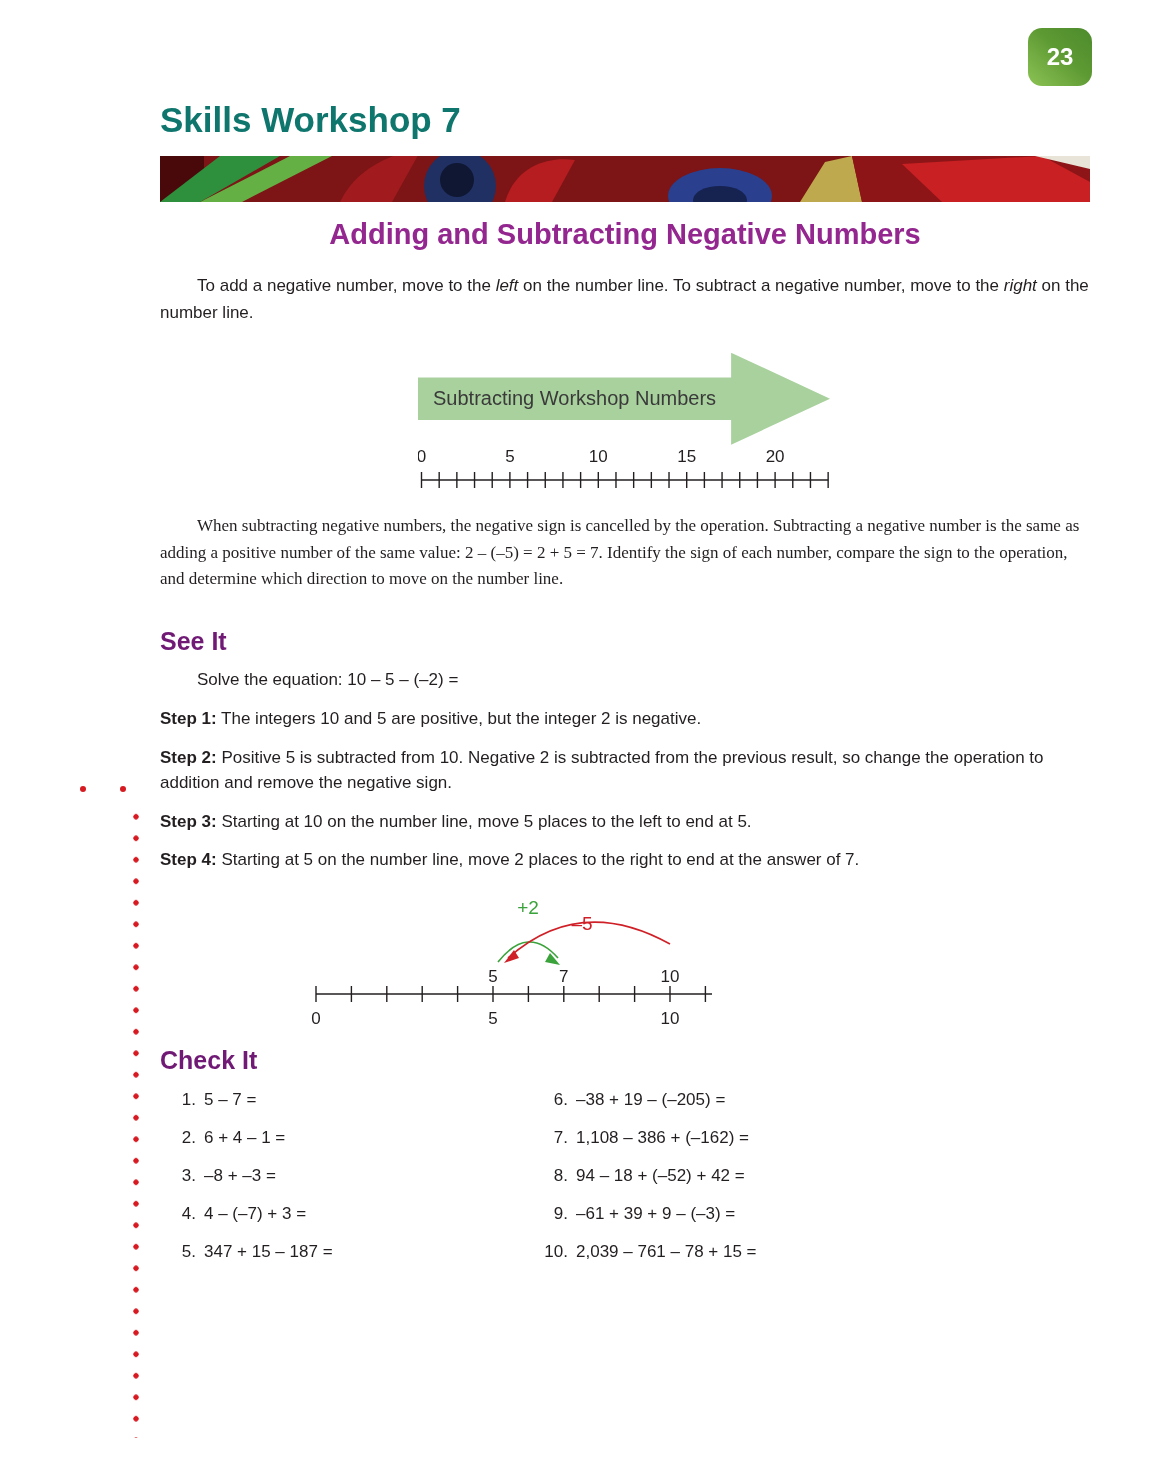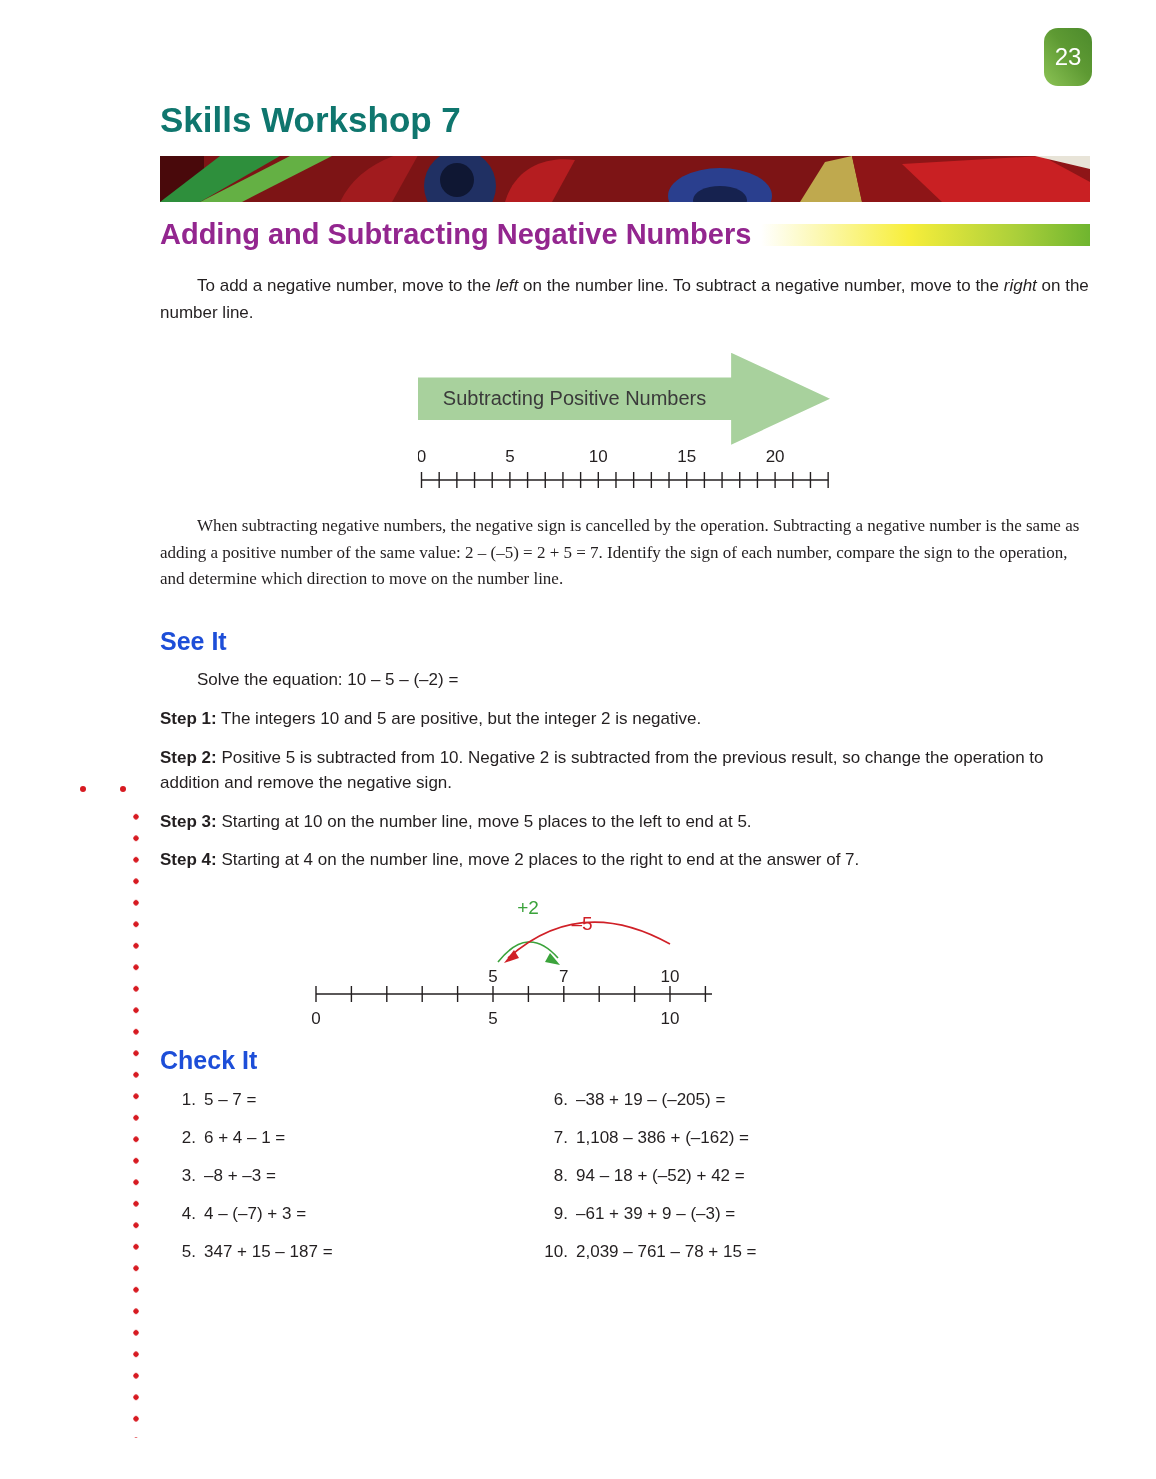--- a/index.html
+++ b/index.html
@@ -8,33 +8,33 @@
   .page {
     position: relative;
     width: 1156px; height: 1479px;
     background: #ffffff;
     overflow: hidden;
     padding: 0 66px 0 160px;
   }
   
   .badge {
     position: absolute; top: 28px; right: 64px;
-    width: 48px; height: 58px;
+    width: 64px; height: 58px;
     border-radius: 14px;
     background: linear-gradient(to top right, #8CC355 0%, #5E9A33 55%, #4C8A2C 100%);
     display: flex; align-items: center; justify-content: center;
-    color: #ffffff; font-weight: normal; font-size: 24px;
+    color: #ffffff; font-weight: bold; font-size: 24px;
   }
   .main-title {
     margin-top: 100px;
     font-size: 35px; font-weight: bold; color: #0f766e;
     letter-spacing: 0;
   }
   .banner { margin-top: 16px; width: 930px; height: 46px; display: block; }
-  .section-head { margin-top: 16px; display: flex; align-items: center; width: 930px; }
+  .section-head { margin-top: 16px; display: flex; align-items: center; width: 930px; flex-direction: column; }
   .section-title { font-size: 29px; font-weight: bold; color: #93268F; white-space: nowrap; }
   .gradient-bar {
     flex: 1; height: 22px; margin-left: 10px; align-self: center;
     background: linear-gradient(90deg, rgba(255,255,255,0) 0%, #F7EE3B 45%, #AACF3A 78%, #6FB52F 100%);
   }
   .body-text { font-size: 17px; line-height: 1.58; width: 930px; }
   .indent { text-indent: 37px; }
   .intro { margin-top: 22px; }
   .para2 { margin-top: 20px; font-family: Liberation Serif, serif; }
   em.soft { font-style: italic; }
@@ -59,21 +59,21 @@
   .arrow-left .arrow-label { left: 24%; right: 0; }
   .numline1 { display: block; margin-top: 2px; margin-bottom: 8px; }
   .nl-stroke { stroke: #231F20; stroke-width: 1.4; }
   .nl-label { font-size: 17px; fill: #231F20; font-family: "Liberation Sans", sans-serif; }
   .arc-green { stroke: #3BA33B; fill: none; stroke-width: 1.6; }
   .arc-red { stroke: #D02027; fill: none; stroke-width: 1.6; }
   .lbl-green { fill: #3BA33B; font-size: 19px; font-family: "Liberation Sans", sans-serif; }
   .lbl-red { fill: #D02027; font-size: 19px; font-family: "Liberation Sans", sans-serif; }
 
   
-  .red-head { font-size: 25px; font-weight: bold; color: #1d4ed8; }
+  .red-head { font-size: 25px; font-weight: bold; color: #701a75; }
   .see-it-head { margin-top: 34px; }
   .prompt { margin-top: 14px; padding-left: 37px; font-size: 17px; }
   .steps { margin-top: 16px; }
   .step { margin-bottom: 13px; font-size: 17px; line-height: 1.5; width: 930px; }
   .step b { font-weight: bold; }
   .diagram2 { display: block; margin-top: 4px; margin-left: 140px; }
   .check-it-head { margin-top: 10px; }
   .exercises { display: flex; margin-top: 14px; width: 930px; }
   .ex-col-left { width: 370px; }
   .ex-col-right { flex: 1; }
@@ -123,21 +123,21 @@
 
   <div class="section-head">
     <h2 class="section-title">Adding and Subtracting Negative Numbers</h2>
     <div class="gradient-bar"></div>
   </div>
 
   <p class="body-text indent intro"><span>To add a negative number, move to the </span><em class="soft">left</em><span> on the number line. To subtract a negative number, move to the </span><em class="soft">right</em><span> on the number line.</span></p>
 
   <div class="diagram1">
     <div class="arrow arrow-right">
-      <div class="arrow-label">Subtracting Positive Numbers</div>
+      <div class="arrow-label">Subtracting Workshop Numbers</div>
     </div>
     <svg id="numline1" class="numline1" width="425" height="46" viewBox="0 0 425 46">
       <text class="nl-label" x="3.5" y="15" text-anchor="middle">0</text>
       <text class="nl-label" x="91.9" y="15" text-anchor="middle">5</text>
       <text class="nl-label" x="180.3" y="15" text-anchor="middle">10</text>
       <text class="nl-label" x="268.7" y="15" text-anchor="middle">15</text>
       <text class="nl-label" x="357.1" y="15" text-anchor="middle">20</text>
       <line class="nl-stroke" x1="3.5" y1="33" x2="410.2" y2="33"></line>
       <g>
           <line x1="3.5" x2="3.5" y1="25" y2="41" class="nl-stroke"></line>
@@ -171,21 +171,21 @@
   <p class="body-text indent para2">When subtracting negative numbers, the negative sign is cancelled by the operation. Subtracting a negative number is the same as adding a positive number of the same value: 2 – (–5) = 2 + 5 = 7. Identify the sign of each number, compare the sign to the operation, and determine which direction to move on the number line.</p>
 
   <h3 class="red-head see-it-head">See It</h3>
 
   <p class="prompt">Solve the equation: 10 – 5 – (–2) =</p>
 
   <div class="steps">
     <p class="step"><b>Step 1:</b><span> The integers 10 and 5 are positive, but the integer 2 is negative.</span></p>
     <p class="step"><b>Step 2:</b><span> Positive 5 is subtracted from 10. Negative 2 is subtracted from the previous result, so change the operation to addition and remove the negative sign.</span></p>
     <p class="step"><b>Step 3:</b><span> Starting at 10 on the number line, move 5 places to the left to end at 5.</span></p>
-    <p class="step"><b>Step 4:</b><span> Starting at 4 on the number line, move 2 places to the right to end at the answer of 7.</span></p>
+    <p class="step"><b>Step 4:</b><span> Starting at 5 on the number line, move 2 places to the right to end at the answer of 7.</span></p>
   </div>
 
   <svg id="numline2" class="diagram2" width="440" height="150" viewBox="0 0 440 150">
     <text class="lbl-green" x="228" y="28" text-anchor="middle">+2</text>
     <text class="lbl-red" x="282" y="44" text-anchor="middle">–5</text>
     <path class="arc-green" d="M 198 76 Q 228 38 258 72"></path>
     <polygon points="260,79 250,67 245,76" fill="#3BA33B"></polygon>
     <path class="arc-red" d="M 370 58 Q 280 8 208 72"></path>
     <polygon points="204,77 214,64 219,72" fill="#D02027"></polygon>
     <text class="nl-label" x="193" y="96" text-anchor="middle">5</text>

